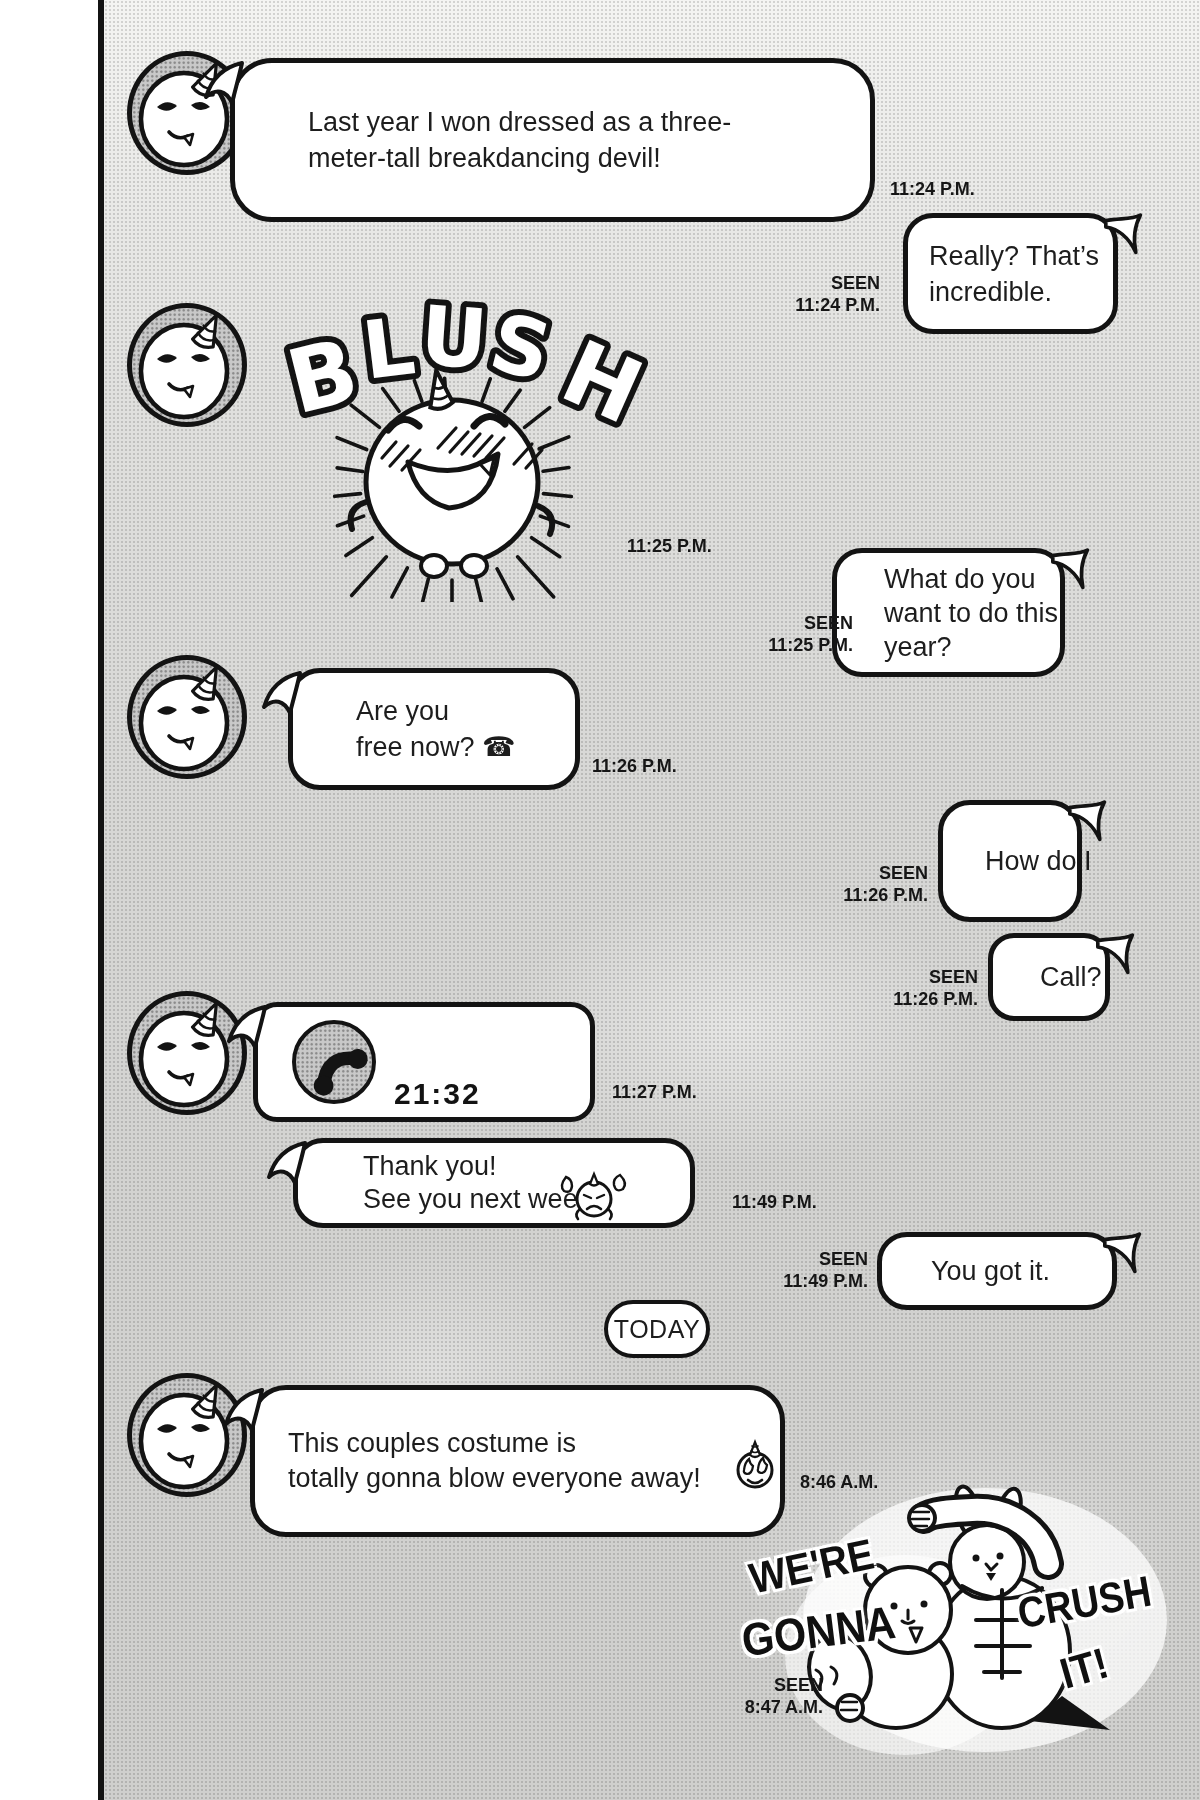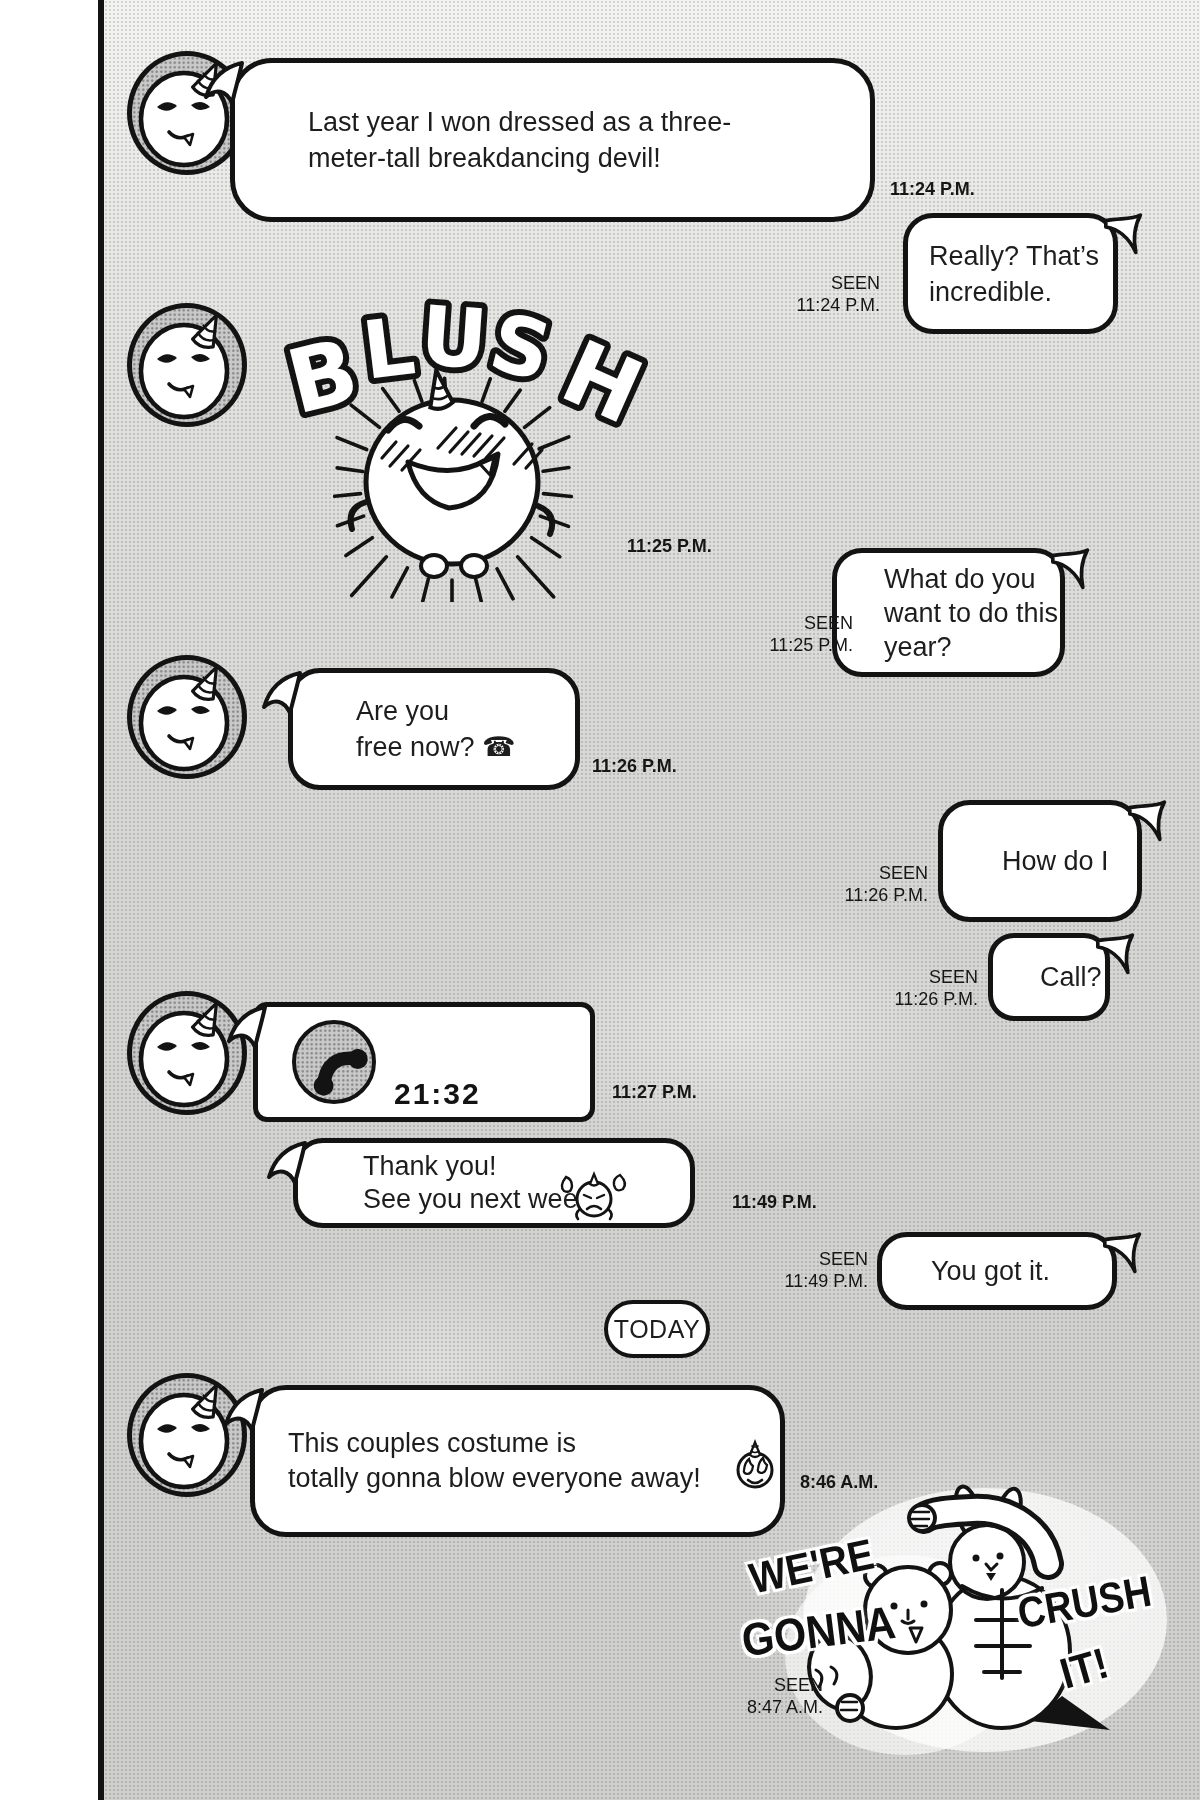--- a/index.html
+++ b/index.html
@@ -20,21 +20,21 @@
     background-size:4.5px 4.5px;}
   .avatar svg{position:absolute;left:-5px;top:-5px;width:120px;height:124px;overflow:visible;}
   .bubble{position:absolute;background:#fff;border:5px solid #131313;box-sizing:border-box;
     display:flex;flex-direction:column;justify-content:center;}
   .msg-text{font-size:27px;line-height:36px;color:#1d1d1d;}
   .ln{white-space:nowrap;margin-left:21px;}
   .tailL,.tailR{position:absolute;width:40px;height:50px;overflow:visible;}
   .tailL{left:-31px;top:-2px;}
   .tailR{right:-31px;top:-6px;}
   .time{position:absolute;font-weight:bold;font-size:18px;line-height:21px;color:#161616;white-space:nowrap;}
-  .seen{position:absolute;width:160px;text-align:right;font-weight:normal;font-size:18px;line-height:22px;color:#161616;}
+  .seen{position:absolute;width:160px;text-align:right;font-weight:bold;font-size:18px;line-height:22px;color:#161616;}
   .today-pill{position:absolute;left:604px;top:1300px;width:106px;height:58px;background:#fff;
     border:4px solid #131313;border-radius:30px;box-sizing:border-box;display:flex;
     align-items:center;justify-content:center;font-size:25px;letter-spacing:.5px;color:#1d1d1d;}
   .call-icon{position:absolute;left:34px;top:13px;width:84px;height:84px;border:4px solid #131313;
     border-radius:50%;box-sizing:border-box;background-color:#c9c9c9;
     background-image:radial-gradient(rgba(30,30,30,.38) 1px, rgba(0,0,0,0) 1.4px);background-size:4.5px 4.5px;}
   .call-dur{position:absolute;left:136px;top:70px;font-weight:bold;font-size:30px;letter-spacing:2px;color:#131313;}
   .sticker{position:absolute;}
   .brush{position:absolute;font-weight:bold;color:#101010;transform-origin:center;
     text-shadow:-3px -3px 0 #fff,3px -3px 0 #fff,-3px 3px 0 #fff,3px 3px 0 #fff,0 0 7px #fff;}
@@ -189,21 +189,21 @@
   <svg class="tailL" viewBox="0 0 40 50">
       <use href="#tailL-art"></use>
     </svg>
   <div class="msg-text">
     <div class="ln">Are you</div>
     <div class="ln">free now? ☎</div>
   </div>
 </div>
 <div class="time" style="left:592px;top:756px">11:26 P.M.</div>
 
-<div class="bubble" style="left:938px;top:800px;width:204px;height:122px;border-radius:32px;padding-left:38px">
+<div class="bubble" style="left:938px;top:800px;width:144px;height:122px;border-radius:32px;padding-left:21px">
   <svg class="tailR" viewBox="0 0 44 48">
       <use href="#tailR-art"></use>
     </svg>
   <div class="msg-text">
       <div class="ln">How do I</div>
     </div>
 </div>
 <div class="seen" style="left:768px;top:862px">
   <div>SEEN</div>
   <div>11:26 P.M.</div>
@@ -220,21 +220,21 @@
 <div class="seen" style="left:818px;top:966px">
   <div>SEEN</div>
   <div>11:26 P.M.</div>
 </div>
 
 <div class="avatar" style="left:127px;top:991px">
   <svg viewBox="0 0 120 124">
       <use href="#avatar-art"></use>
     </svg>
 </div>
-<div class="bubble" style="left:253px;top:1002px;width:342px;height:120px;border-radius:14px">
+<div class="bubble" style="left:253px;top:1002px;width:342px;height:120px;border-radius:24px">
   <svg class="tailL" viewBox="0 0 40 50">
       <use href="#tailL-art"></use>
     </svg>
   <div class="call-icon">
     <svg viewBox="0 0 84 84" width="76" height="76" style="position:absolute;left:0;top:0">
       <g transform="rotate(-38 42 44)" fill="#131313">
         <path d="M18,56 Q42,30 66,56" stroke="#131313" stroke-width="15" fill="none" stroke-linecap="round"></path>
         <circle cx="18" cy="56" r="11"></circle>
           <circle cx="66" cy="56" r="11"></circle>
       </g>

